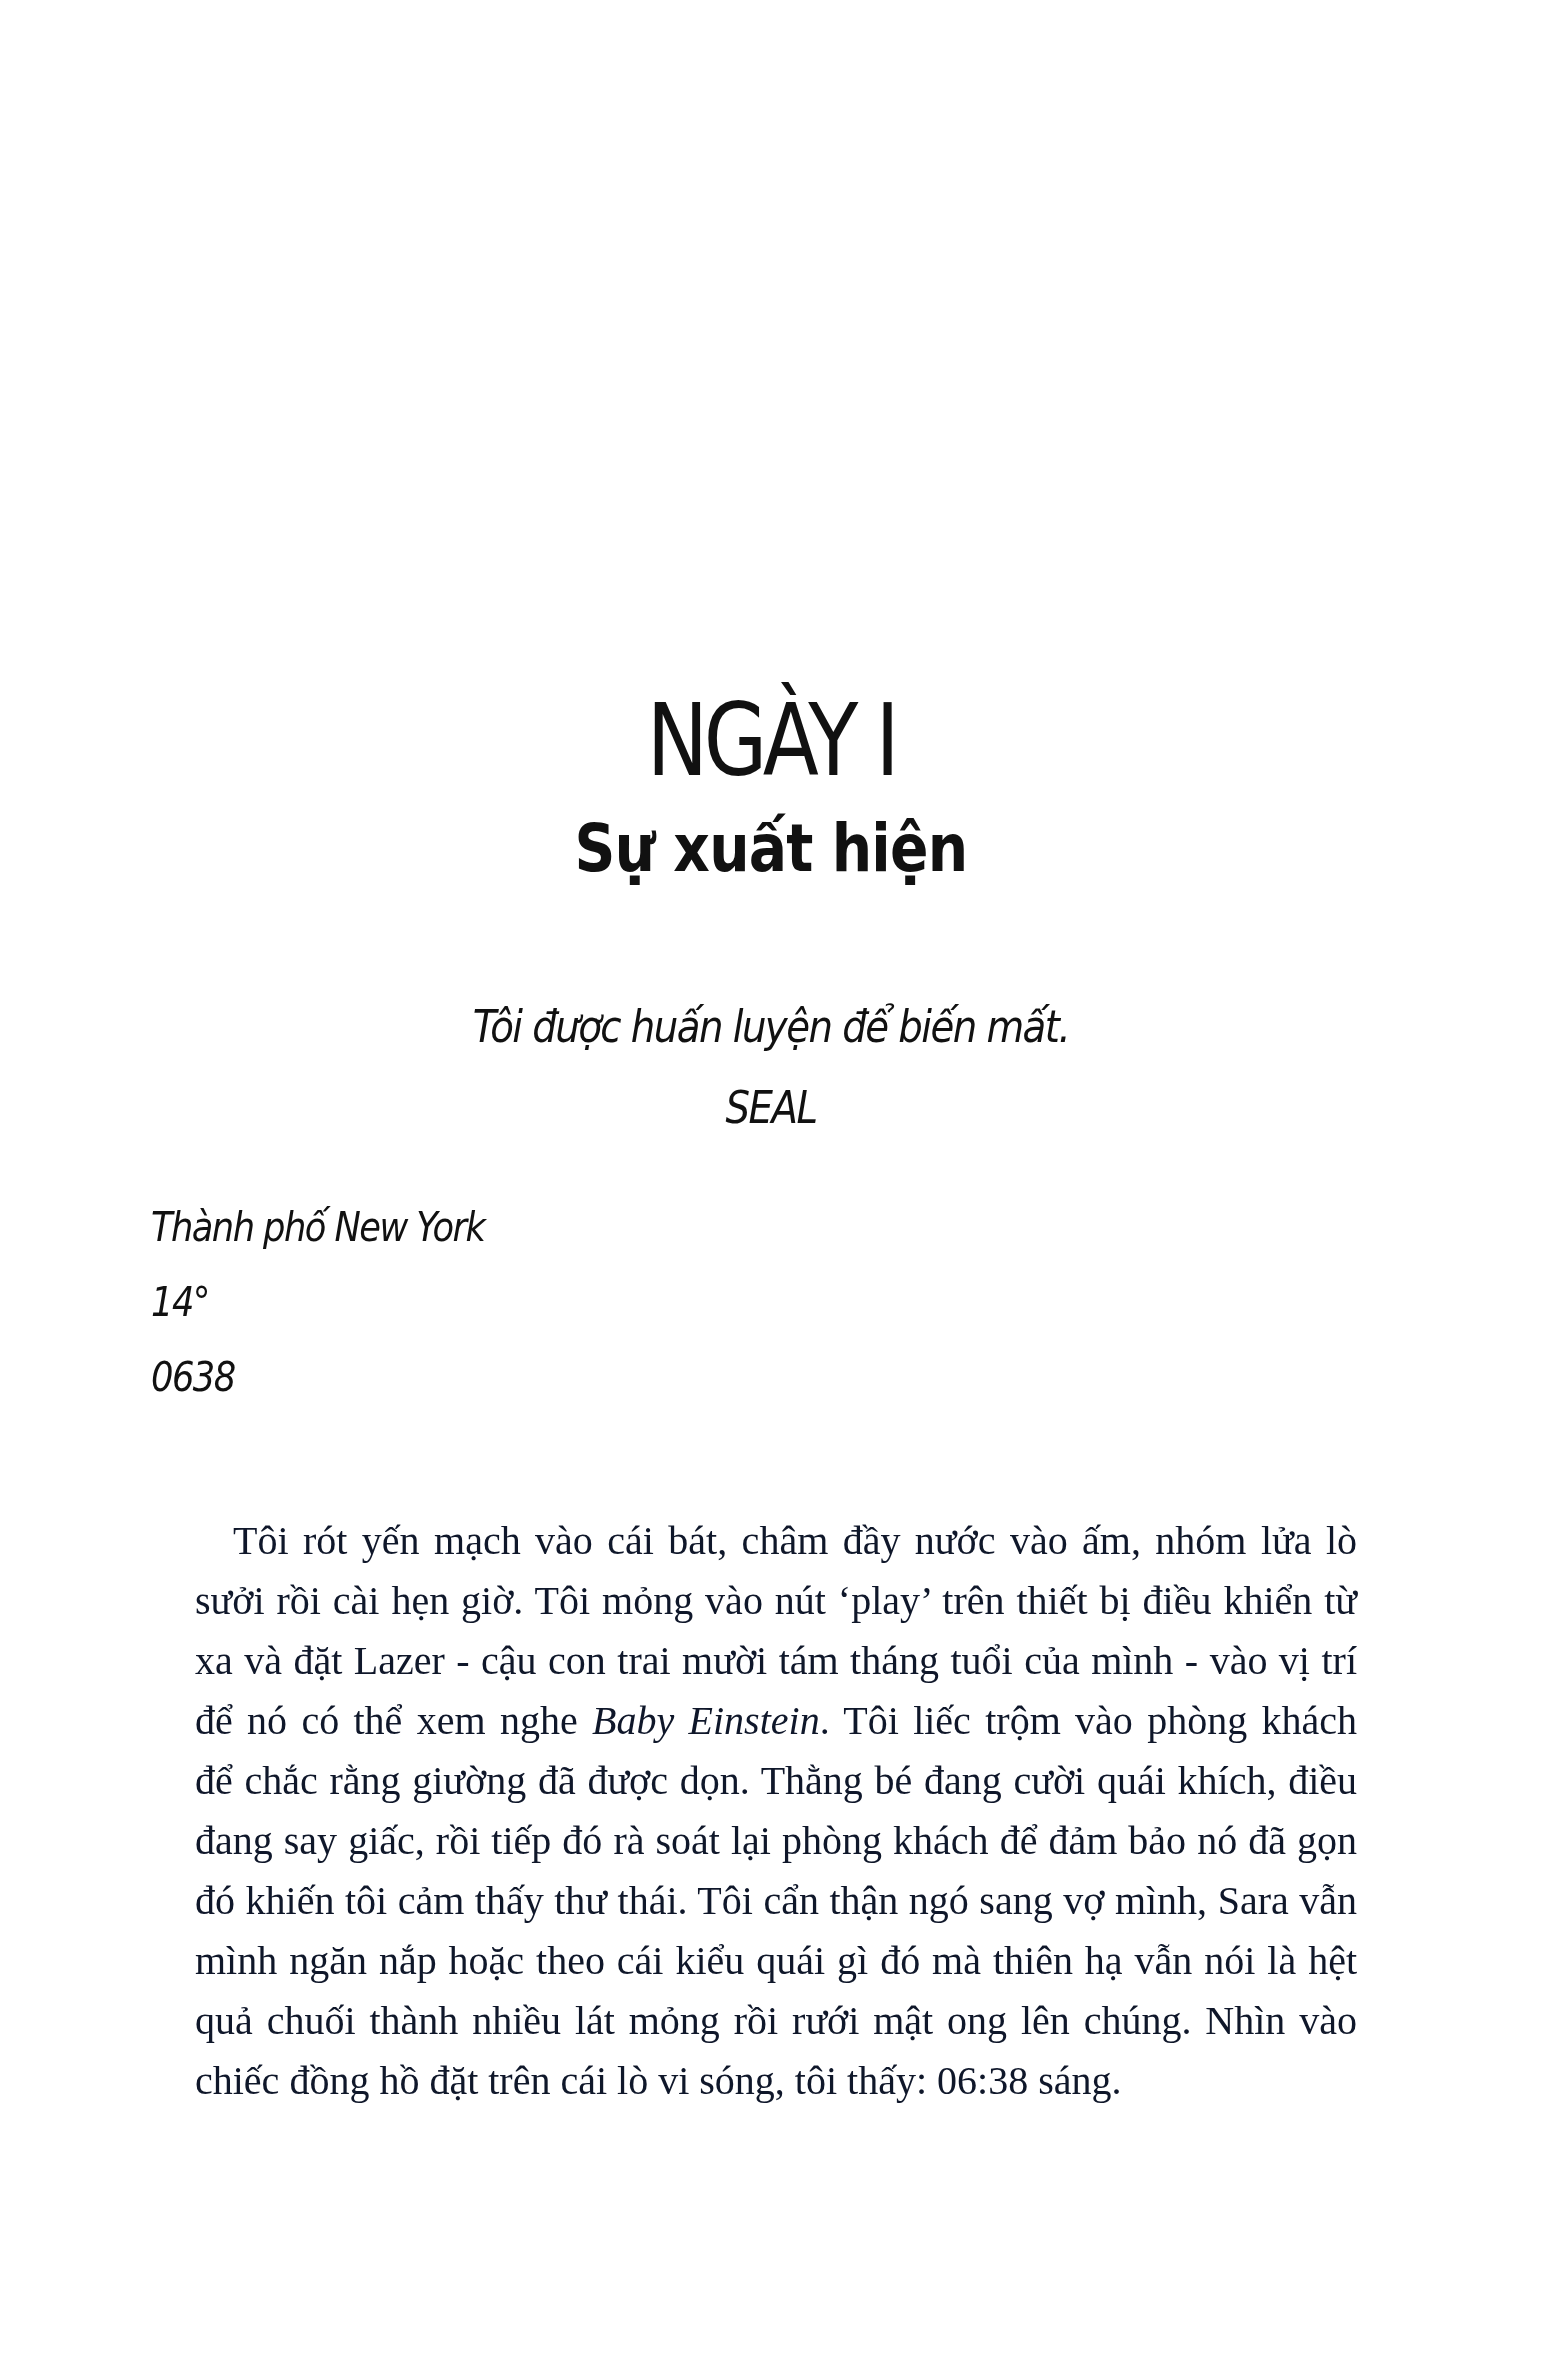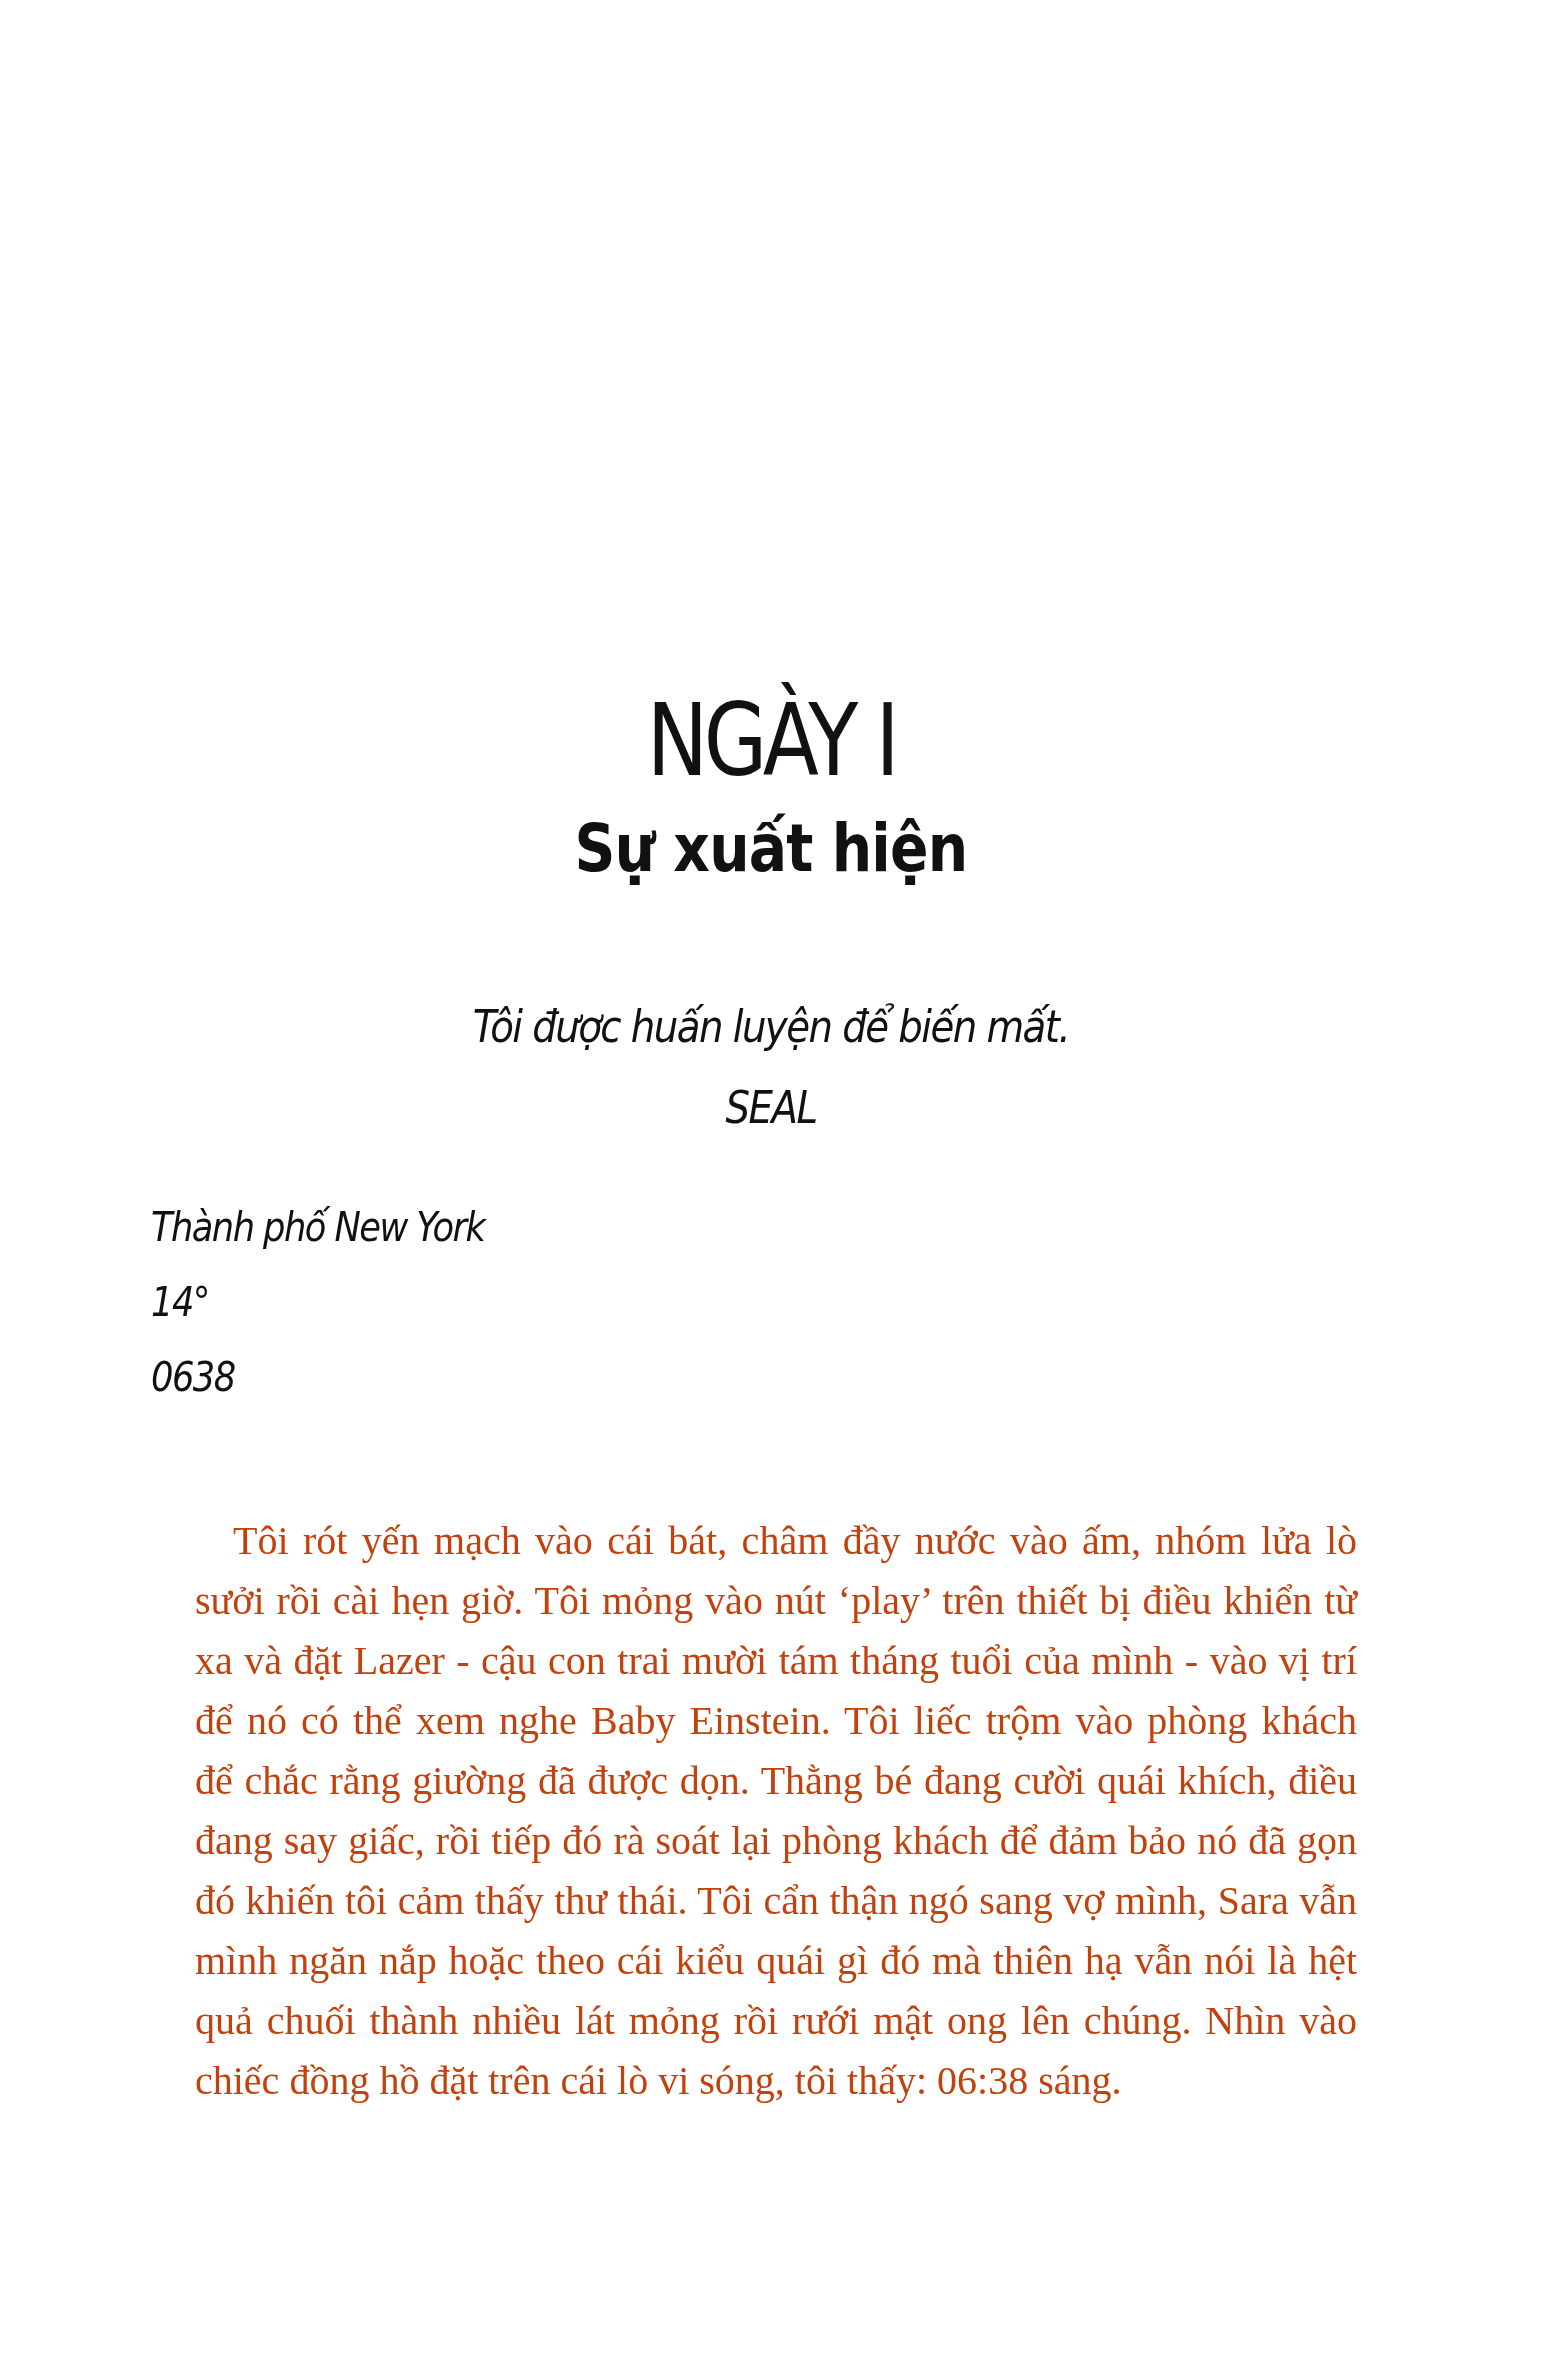--- a/index.html
+++ b/index.html
@@ -85,36 +85,37 @@
   }
   .body-text {
     position: absolute;
     left: 195px;
     top: 1503px;
     width: 1162px;
     font-family: "Liberation Serif", "DejaVu Serif", serif;
     font-size: 40px;
     line-height: 60px;
     text-align: justify;
-    color: #c2410c;
+    color: #0f172a;
   }
   .body-line {
     display: block;
     height: 60px;
     white-space: nowrap;
     text-align-last: justify;
     text-align: justify;
   }
   .body-line.first {
     text-indent: 38px;
   }
   .body-line.last {
     text-align-last: left;
   }
   .italic {
+    font-style: italic;
   }
 </style>
 </head>
 <body>
 
 <div class="page">
 
   <div class="chapter-number">NGÀY I</div>
 
   <div class="chapter-title">Sự xuất hiện</div>

